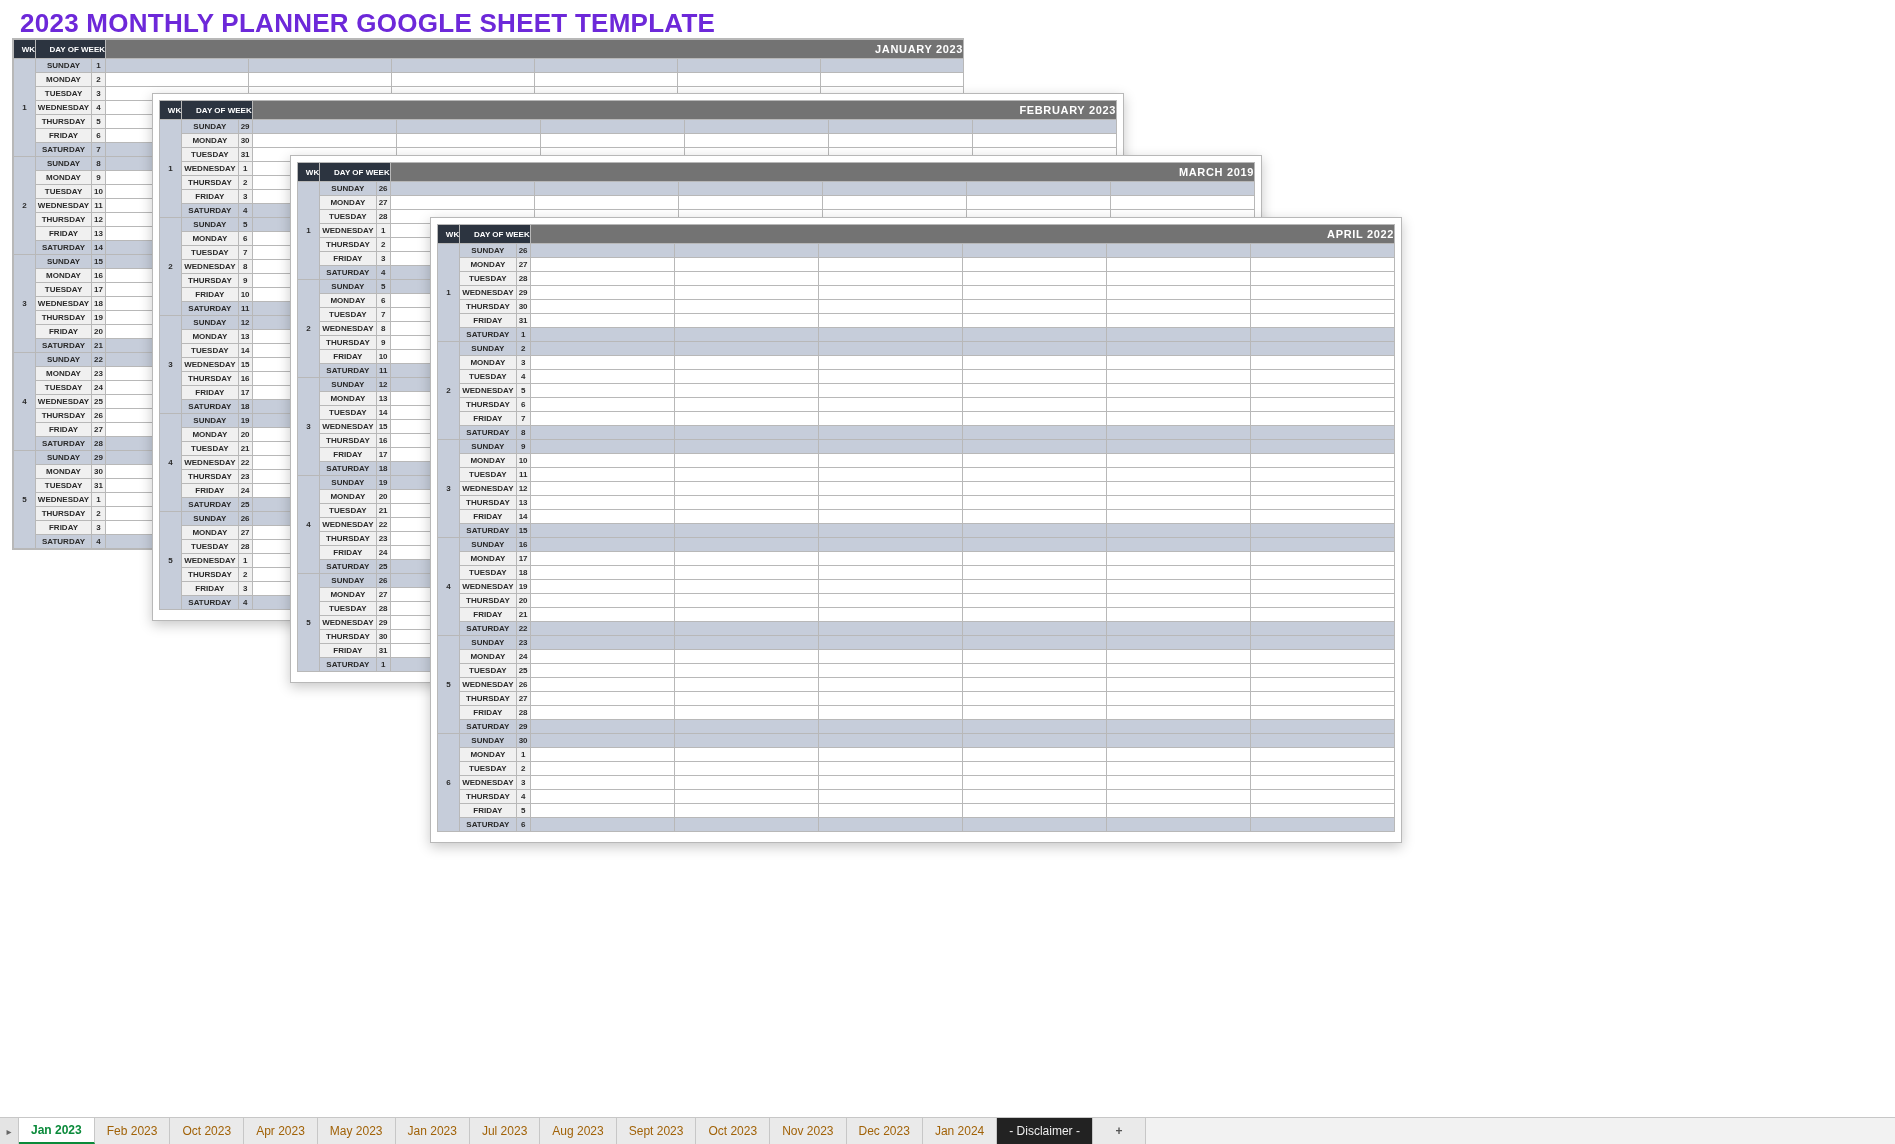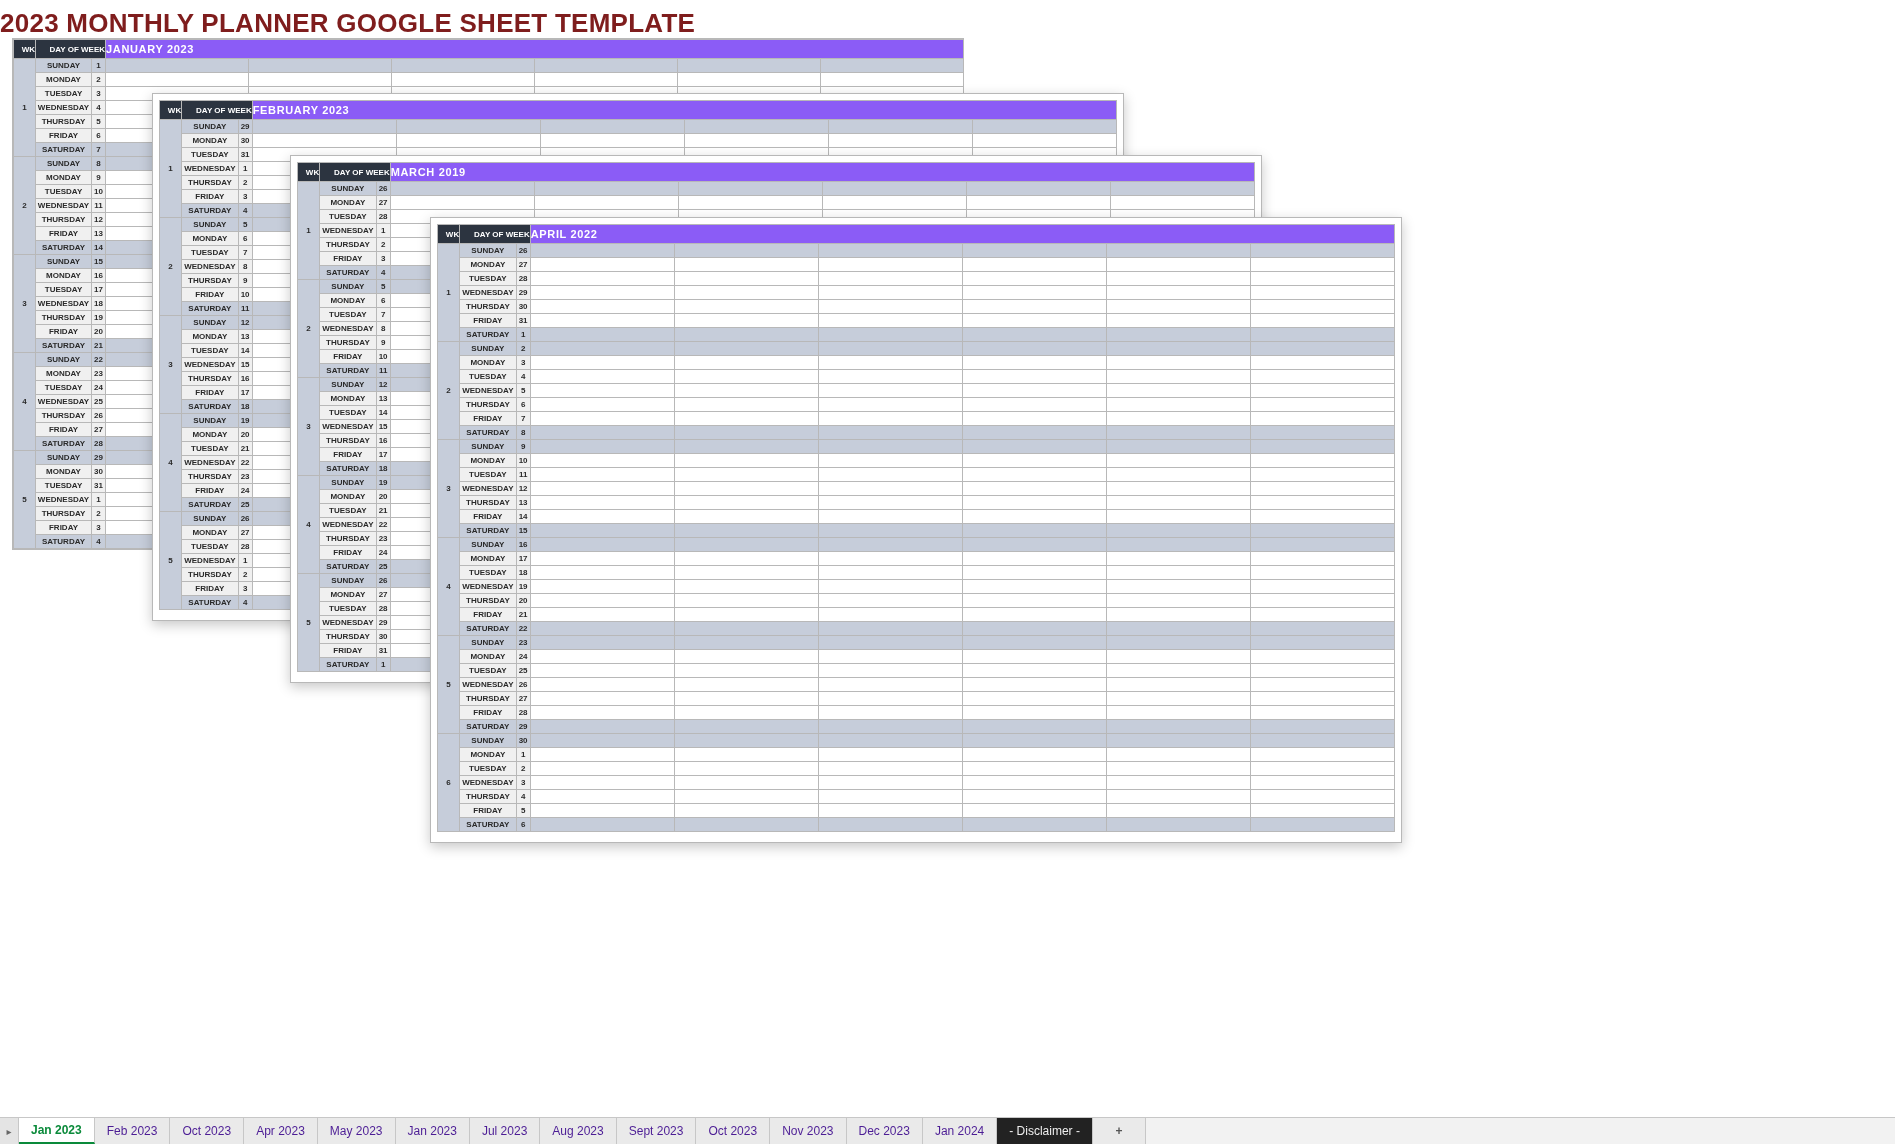--- a/index.html
+++ b/index.html
@@ -1,40 +1,40 @@
 <!DOCTYPE html>
 <html><head>
 <meta charset="utf-8">
 <style>
   html, body { margin: 0; padding: 0; width: 1895px; height: 1144px; background: #fff; font-family: Arial, Helvetica, sans-serif; overflow: hidden; }
-  .page-title { position: absolute; left: 0; top: 8px; font-size: 26px; font-weight: 700; color: #7f1d1d; letter-spacing: .01em; }
+  .page-title { position: absolute; left: 20px; top: 8px; font-size: 26px; font-weight: 700; color: #6d28d9; letter-spacing: .01em; }
   .planner {
     position: absolute;
     background: #fff;
     border: 1px solid #b8b8b8;
   }
   .shadowed { box-shadow: 0 4px 12px rgba(0,0,0,.22); padding: 6px 6px 10px 6px; }
   table.month { border-collapse: collapse; table-layout: fixed; width: 100%; }
   table.month th, table.month td { border: 1px solid #b8b8b8; }
   thead th.wk, thead th.dow { background: #2c3440; color: #fff; font-size: 8px; font-weight: 700; text-align: right; height: 18px; padding:0; }
-  thead th.month-title { background: #8b5cf6; color: #fff; font-weight: 700; text-align: left; height: 18px; font-size: 11px; letter-spacing: .06em; padding:0; }
+  thead th.month-title { background: #737373; color: #fff; font-weight: 700; text-align: right; height: 18px; font-size: 11px; letter-spacing: .06em; padding:0; }
   tbody td { font-size: 8px; font-weight: 700; color: #2a2a2a; text-align: center; padding:0; }
   tbody td.wk-cell { background: #f0f0f0; }
   tbody td.day-name { background: #f0f0f0; height: 13px; }
   tbody td.day-num  { background: #f0f0f0; }
   tbody td.slot     { background: #fff; }
   tbody tr.weekend td.day-name,
   tbody tr.weekend td.day-num,
   tbody tr.weekend td.wk-cell,
   tbody tr.weekend td.slot { background: #c6cdda; }
 
   
   .tab-strip { position: absolute; left: 0; right: 0; bottom: 0; height: 26px; background: #f2f2f2; border-top: 1px solid #c7c7c7; display: flex; align-items: stretch; }
   .tab-pre { width: 18px; background:#e4e4e4; border-right:1px solid #c7c7c7; display:flex; align-items:center; justify-content:center; color:#666; font-size:10px;}
-  .tab { padding: 0 12px; display:flex; align-items:center; font-size:12px; color:#4c1d95; background:#eaeaea; border-right:1px solid #c7c7c7; cursor:pointer; white-space:nowrap; }
+  .tab { padding: 0 12px; display:flex; align-items:center; font-size:12px; color:#a16207; background:#eaeaea; border-right:1px solid #c7c7c7; cursor:pointer; white-space:nowrap; }
   .tab.active { background:#fff; color:#0a8a3a; font-weight:700; border-bottom:2px solid #0a8a3a; }
   .tab.dark { background:#222; color:#eee; }
   .tab.add { width:28px; justify-content:center; font-weight:700; color:#555; }
 </style>
 </head>
 <body>
 
 <div class="page-title">2023 MONTHLY PLANNER GOOGLE SHEET TEMPLATE</div>
 
 <div id="planners-root">

